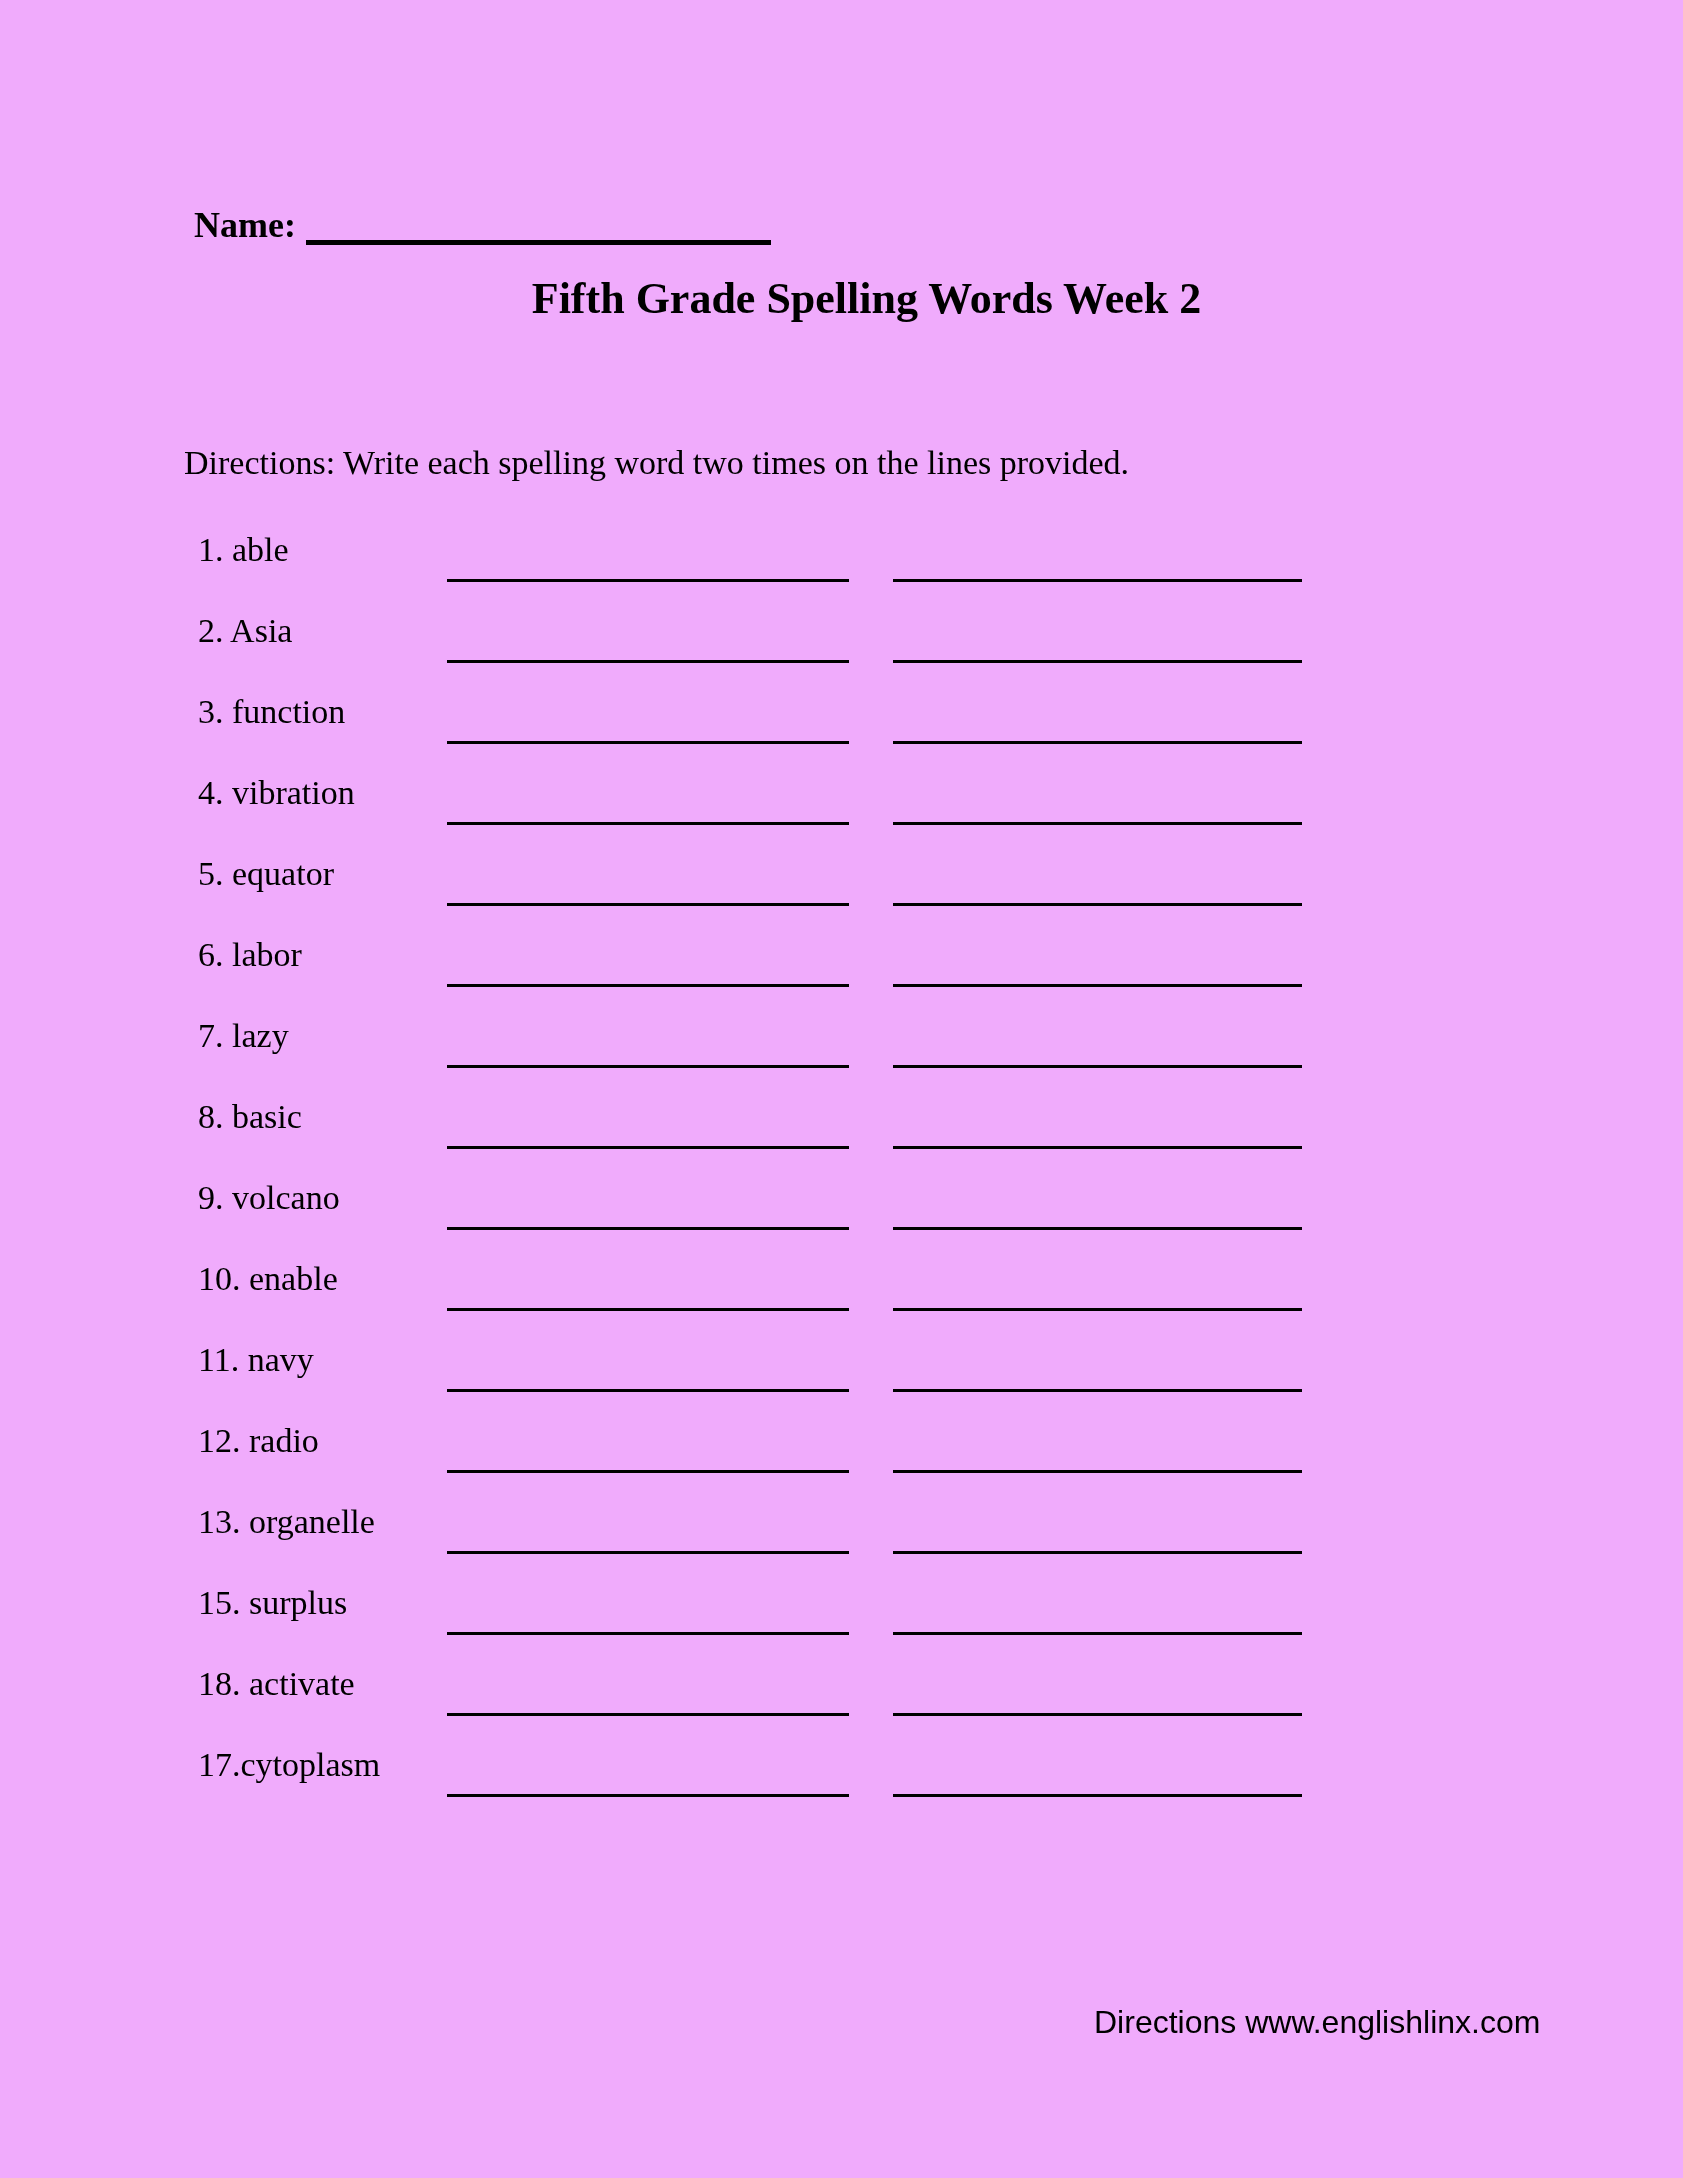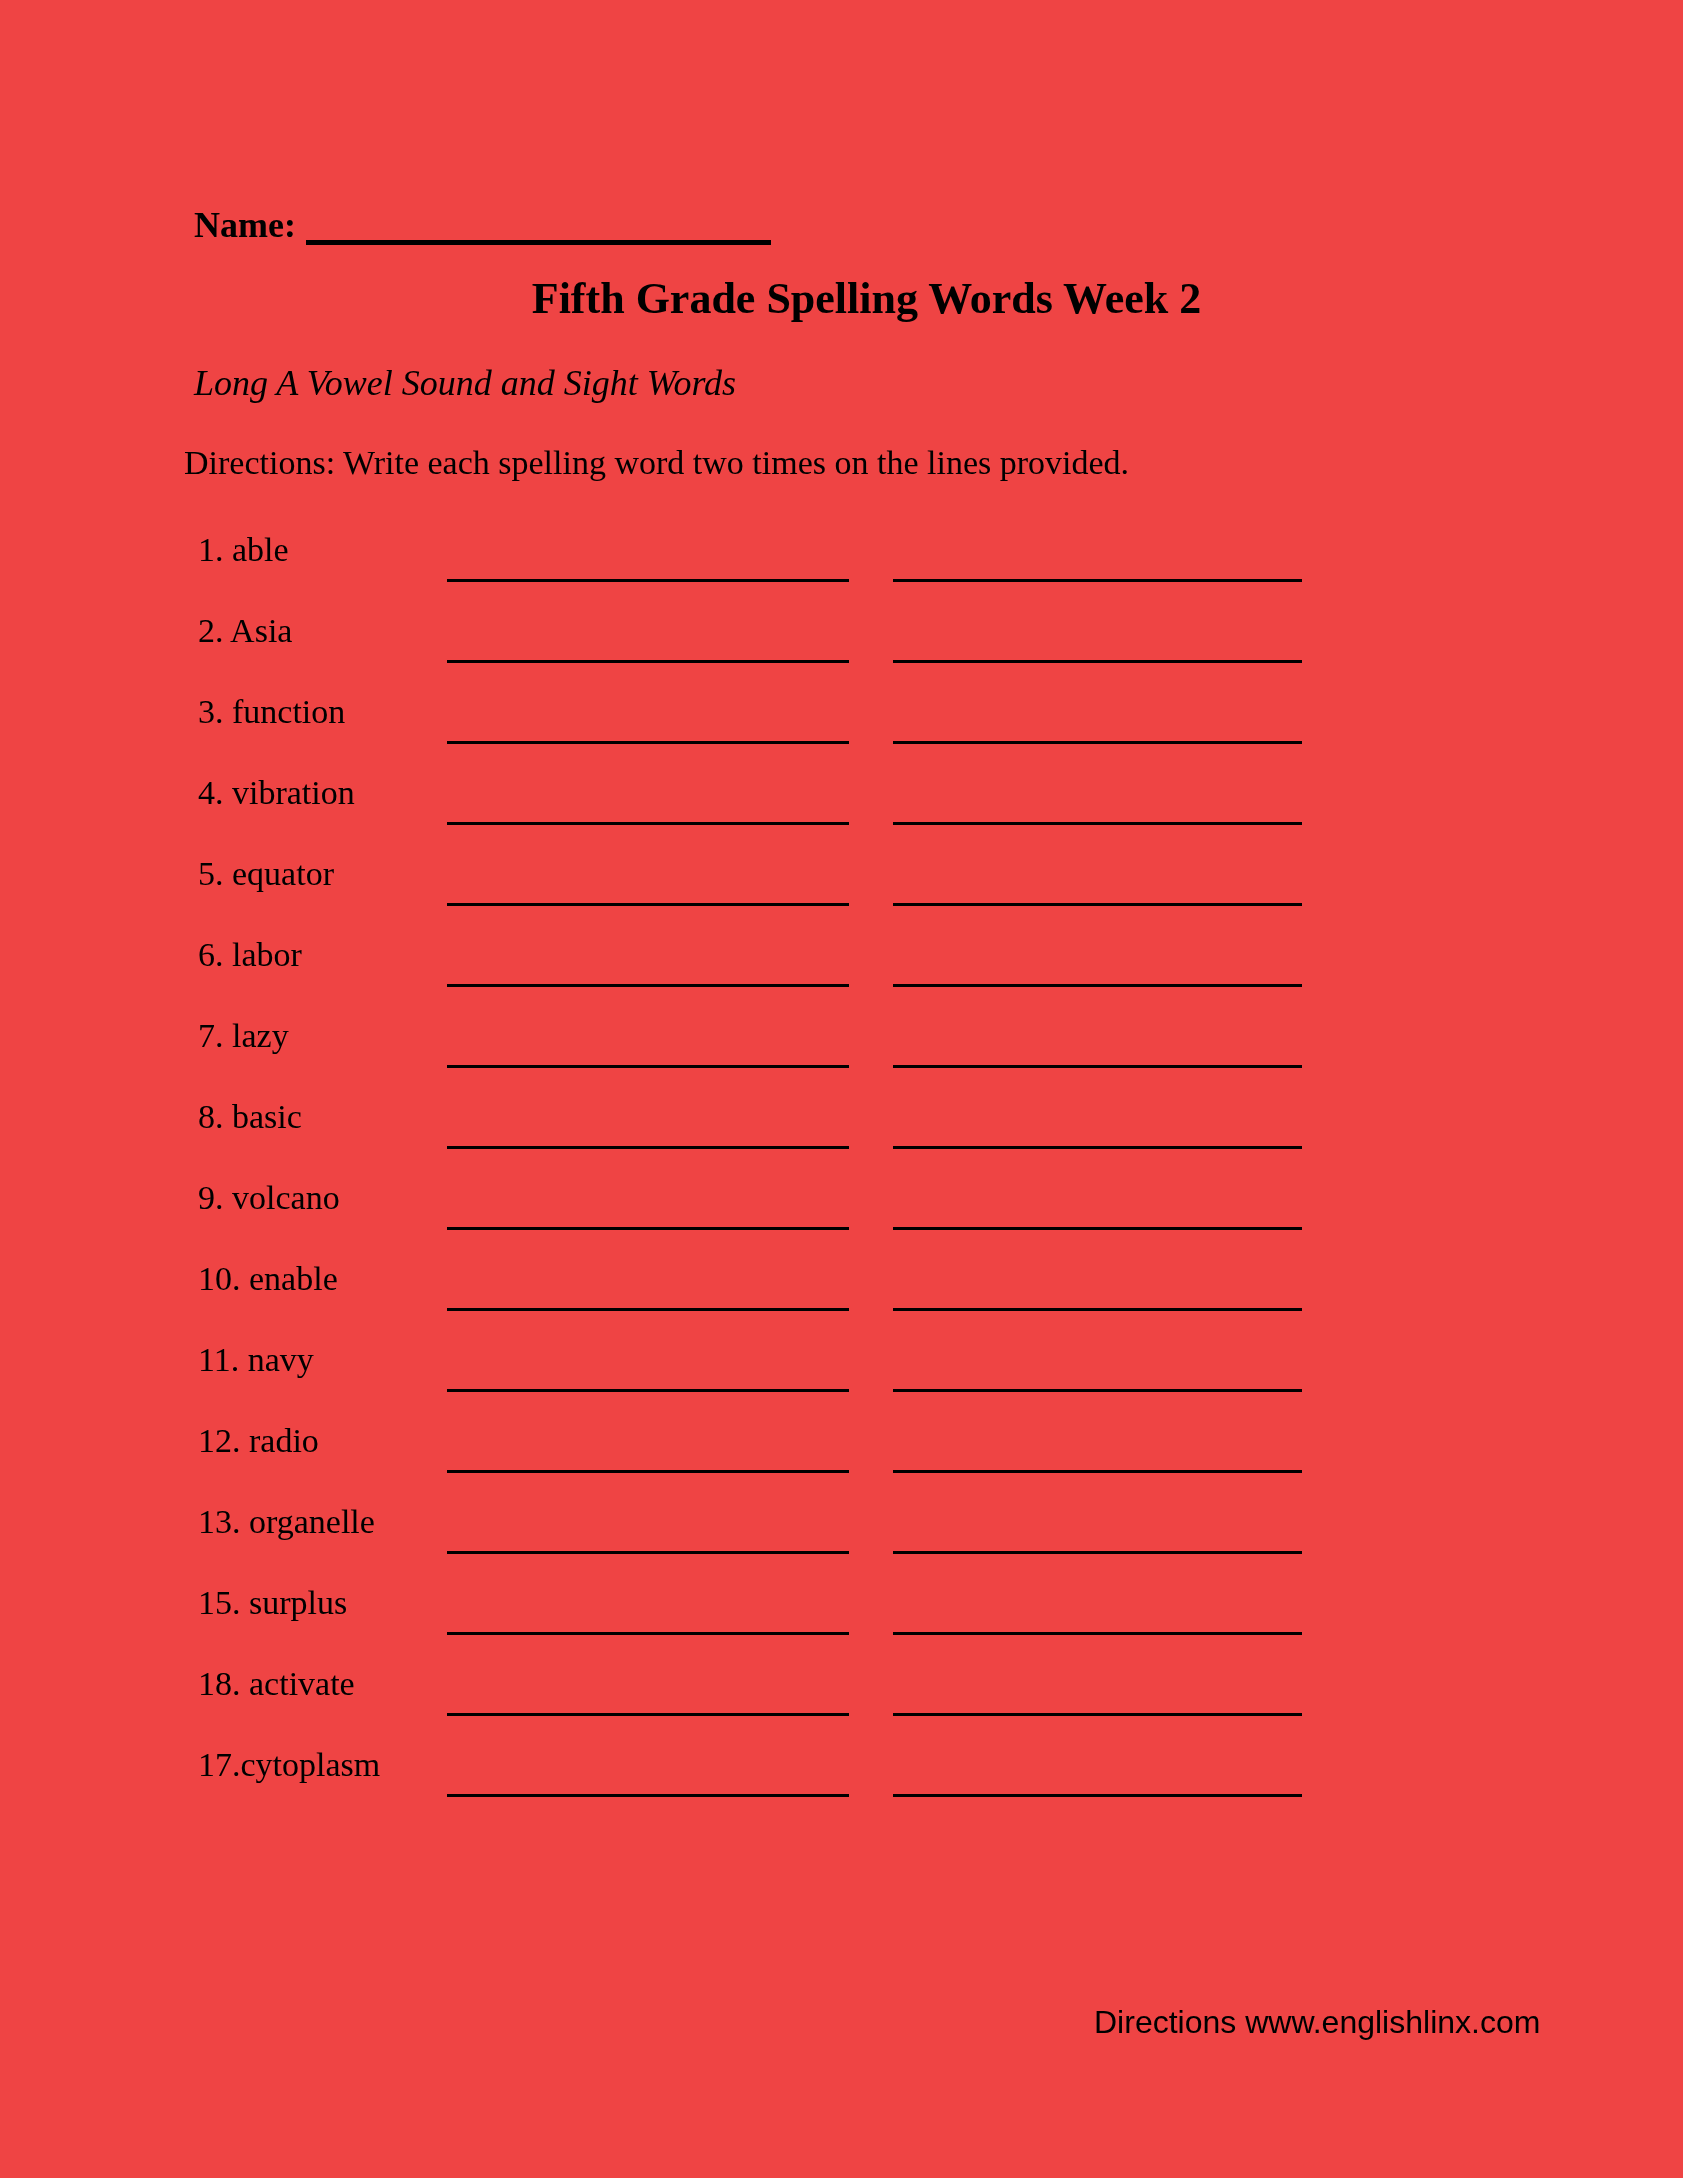--- a/index.html
+++ b/index.html
@@ -4,21 +4,21 @@
 <style>
   html, body {
     margin: 0;
     padding: 0;
     background: #ffffff;
   }
   .page {
     position: relative;
     width: 1683px;
     height: 2178px;
-    background: #ef4444;
+    background: #f0abfc;
     color: #000000;
     font-family: "Liberation Serif", serif;
     overflow: hidden;
   }
 
   
   .header-row {
     position: absolute;
     top: 196px;
     left: 0;
@@ -134,21 +134,20 @@
 <div class="page">
 
   <div class="header-row">
     <div class="name-group">
       <span>Name:</span><span class="u-line name"></span>
     </div>
   </div>
 
   <div class="title">Fifth Grade Spelling Words Week 2</div>
 
-  <div class="subtitle">Long A Vowel Sound and Sight Words</div>
 
   <div class="directions">Directions: Write each spelling word two times on the lines provided.</div>
 
   <div class="word-list">
     <div class="row">
       <span class="word">1. able</span>
       <span class="blank blank-a"></span>
       <span class="blank blank-b"></span>
     </div>
     <div class="row">

